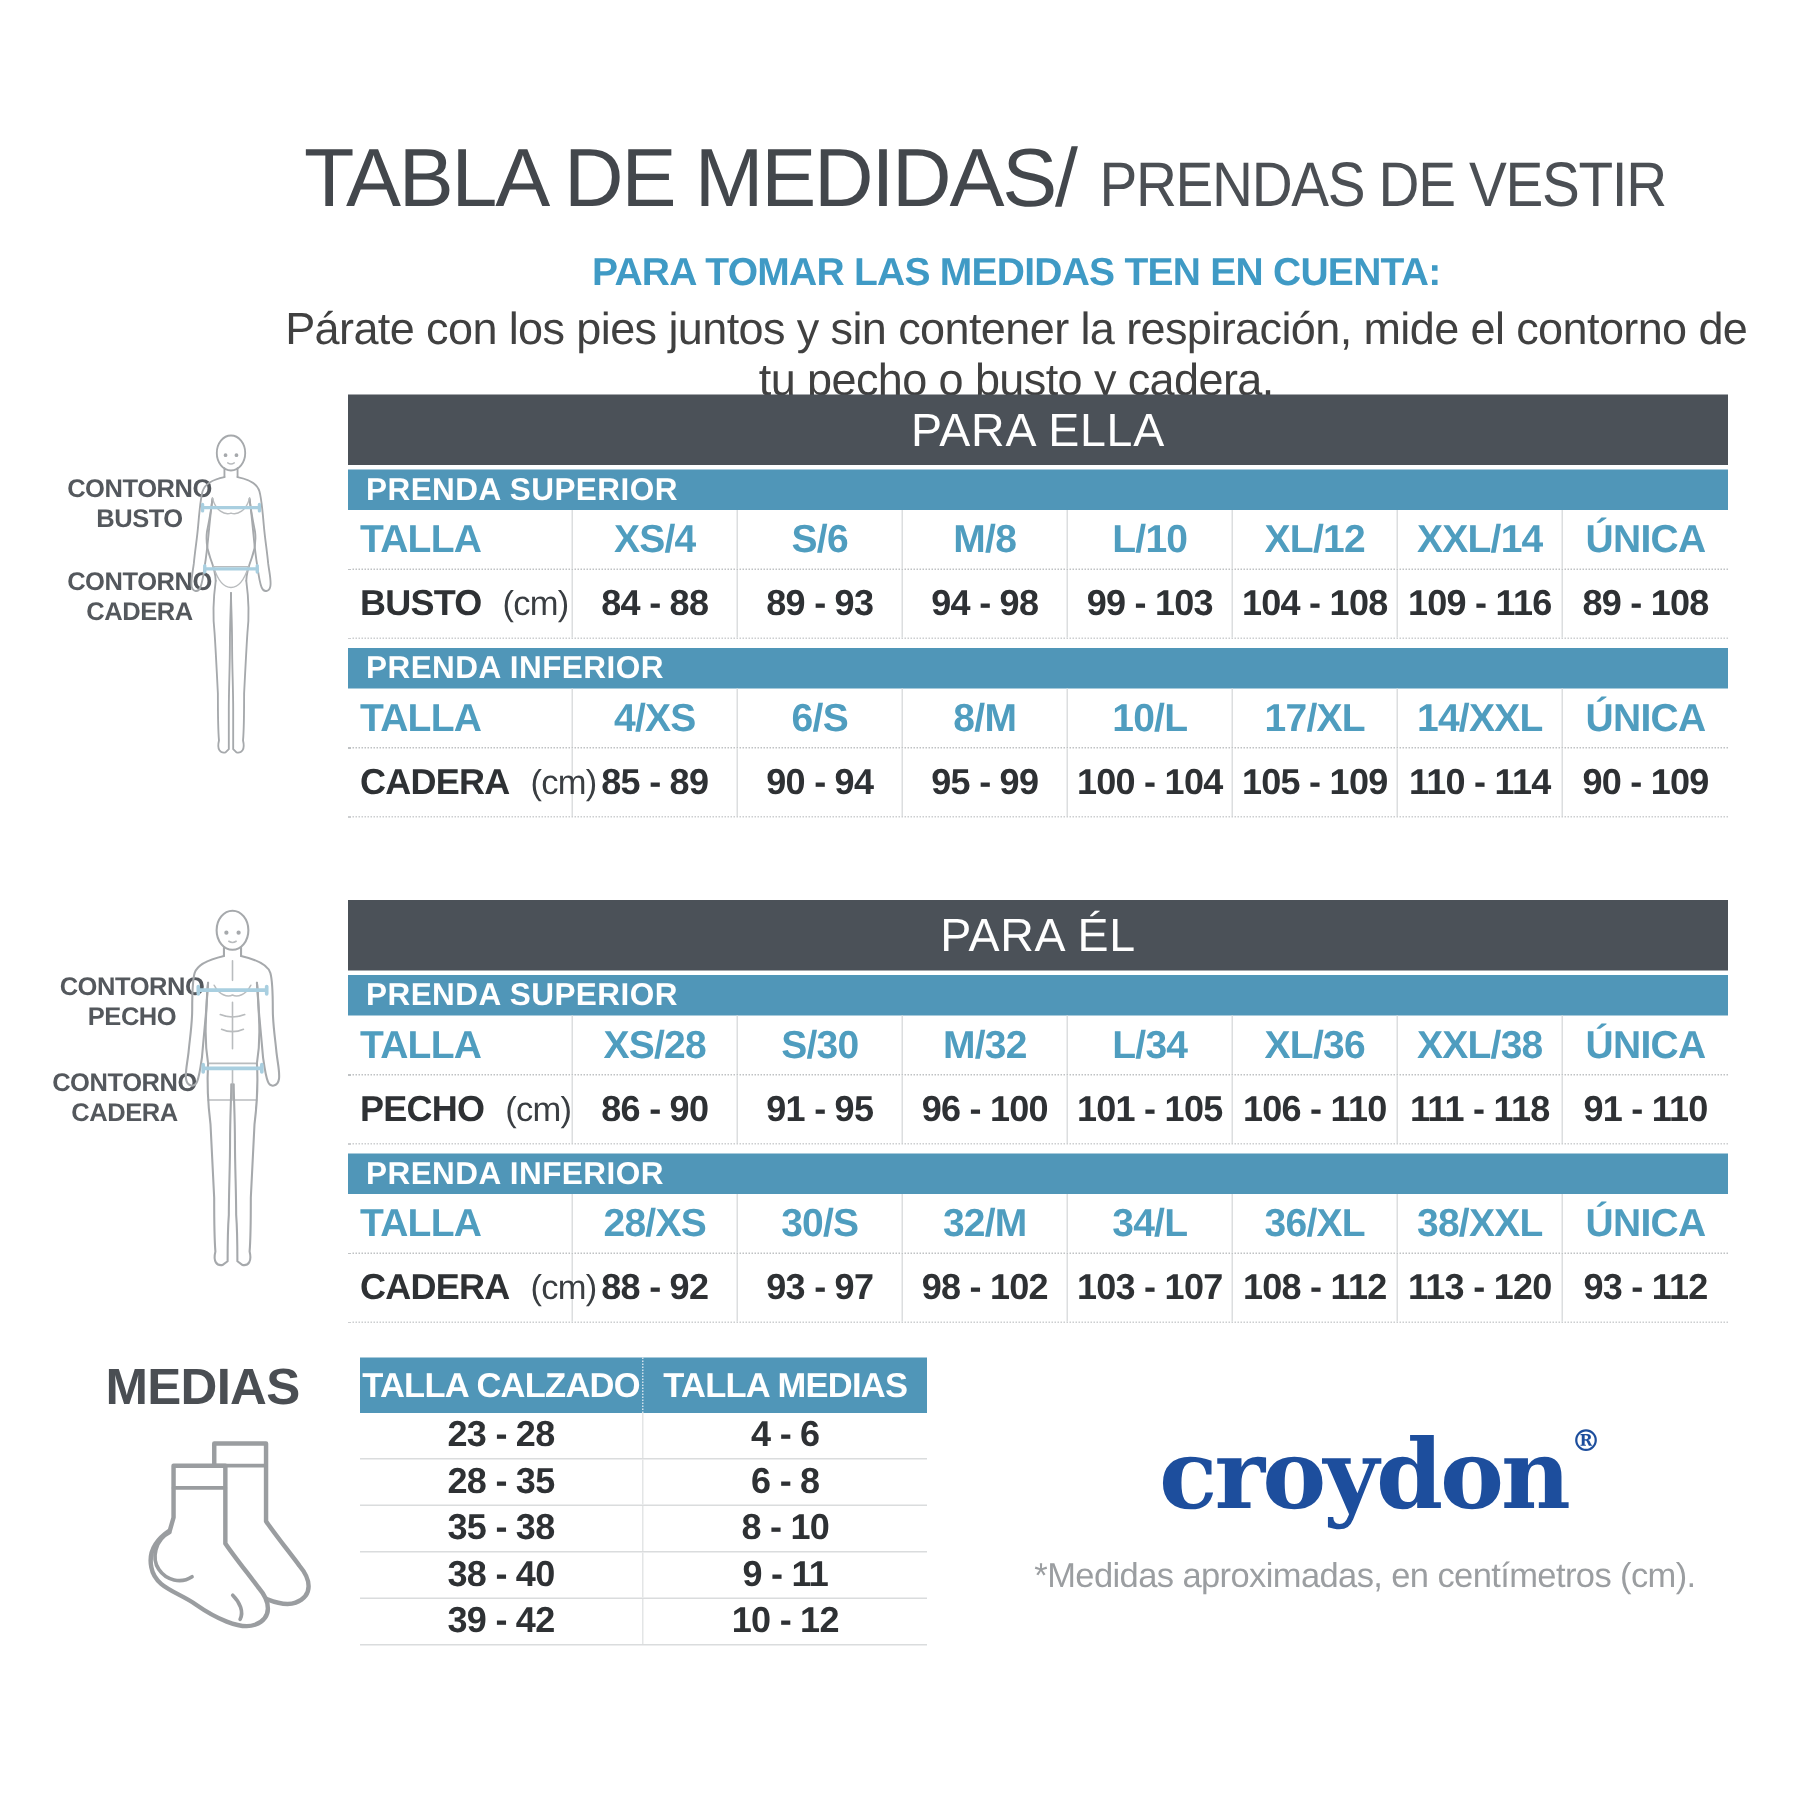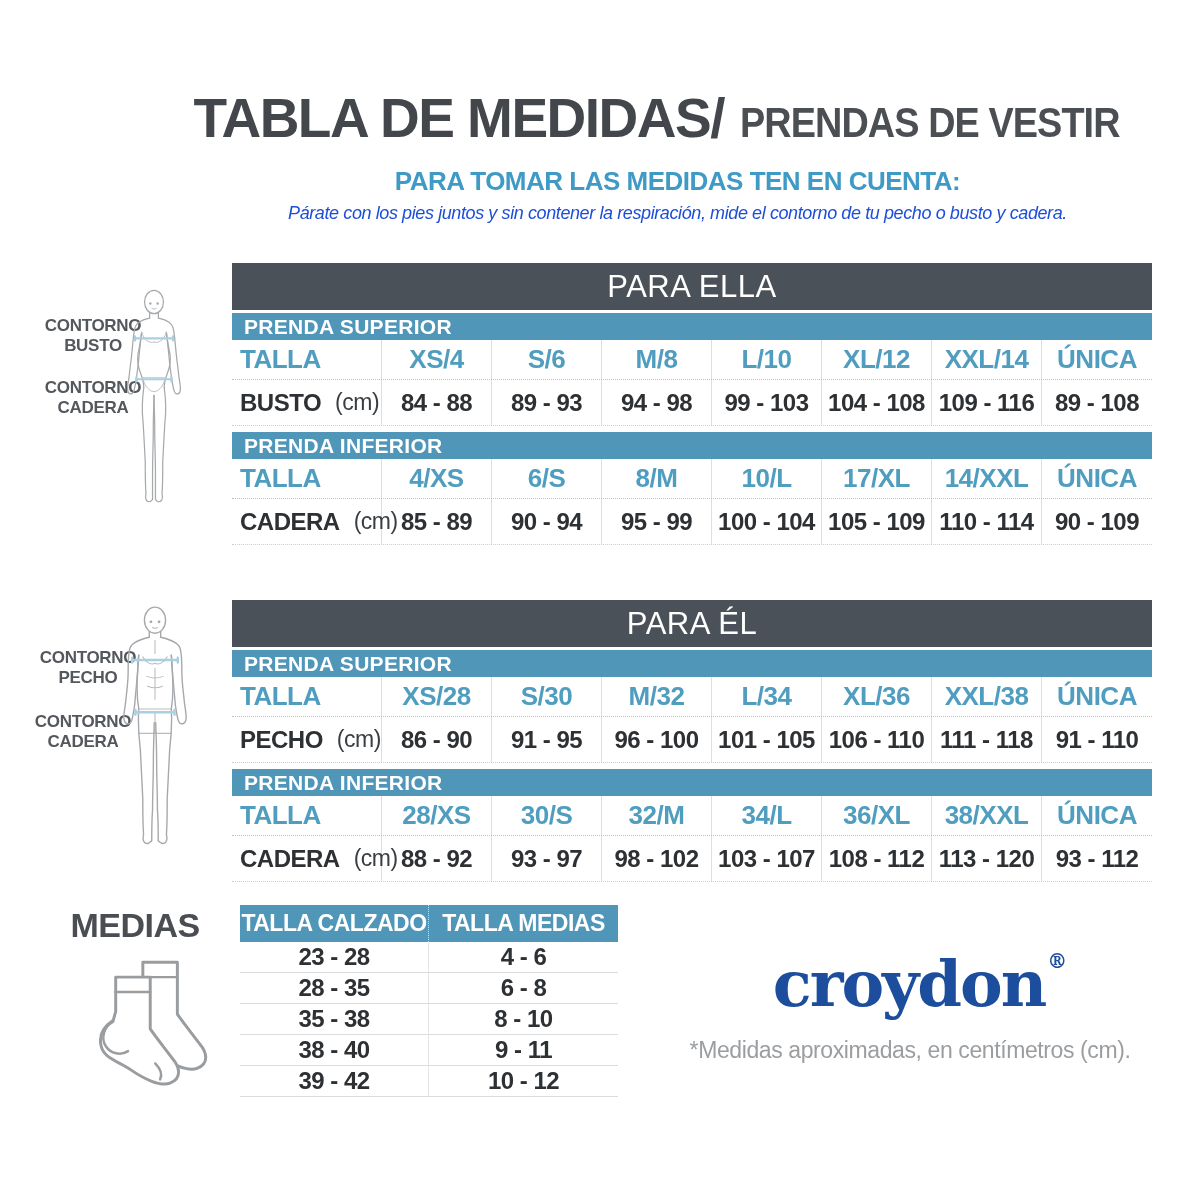--- a/index.html
+++ b/index.html
@@ -1,25 +1,25 @@
 <!DOCTYPE html>
 <html><head>
 <meta charset="utf-8">
 <style>
   html,body{margin:0;padding:0;background:#fff;}
   .canvas{position:relative;width:1200px;height:1200px;background:#ffffff;overflow:hidden;
           font-family:"Liberation Sans",sans-serif;}
 
   
   .header{position:absolute;left:180px;right:25px;top:86px;text-align:center;}
-  .title{color:#43474c;font-weight:bold;font-size:55px;letter-spacing:-1.5px;white-space:nowrap;}
+  .title{color:#43474c;font-weight:normal;font-size:55px;letter-spacing:-1.5px;white-space:nowrap;}
   .title .t2{display:inline-block;font-size:42px;letter-spacing:-1px;transform:scaleX(.9);
              transform-origin:left center;color:#4b4f54;margin-left:2px;}
   .subtitle{margin-top:16px;color:#3f9ac5;font-size:26px;font-weight:bold;letter-spacing:-.5px;}
-  .desc{margin-top:6px;color:#1d4ed8;font-size:18px;letter-spacing:-.4px;font-style:italic;}
+  .desc{margin-top:6px;color:#404040;font-size:30px;letter-spacing:-.4px;}
 
   
   .size-table{position:absolute;left:232px;width:920px;}
   #table-ella{top:263px;}
   #table-el{top:600px;}
   .bar-dark{height:47px;background:#4b5158;color:#ffffff;display:flex;align-items:center;
             justify-content:center;font-size:31px;font-weight:normal;letter-spacing:.5px;}
   .band{height:27px;background:#5096b8;color:#ffffff;display:flex;align-items:center;
         font-size:21px;font-weight:bold;padding-left:12px;margin-top:3px;letter-spacing:.3px;}
   .band.second{margin-top:6px;}

